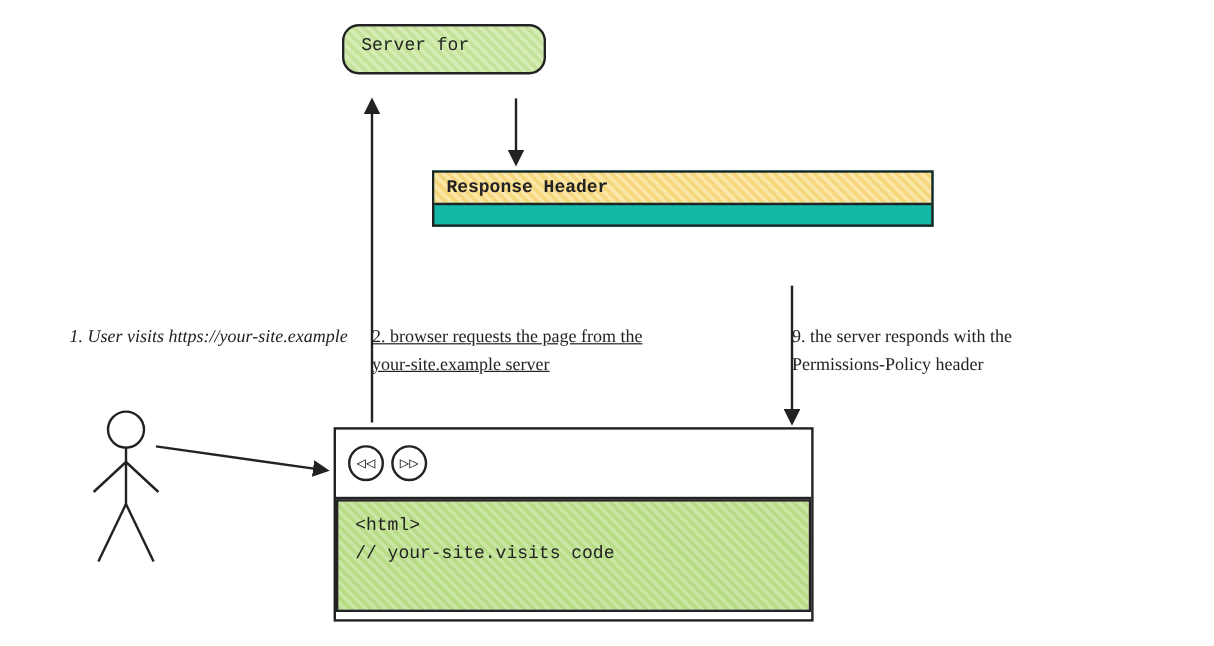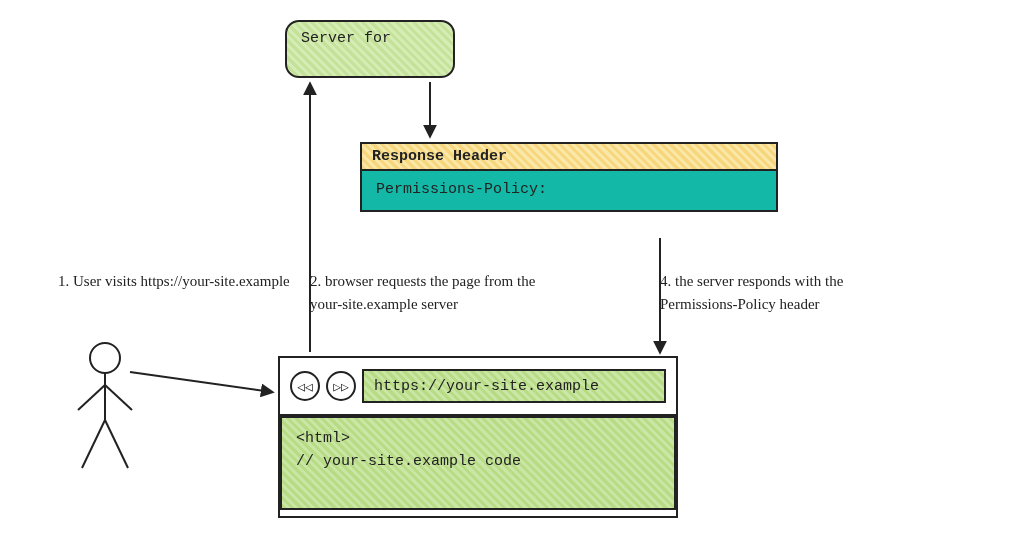--- a/index.html
+++ b/index.html
@@ -18,21 +18,21 @@
     font-size: 15px;
   }
   .box {
     position: absolute;
     border: 2px solid #222;
     background: #14b8a6;
     box-sizing: border-box;
   }
   .server-box {
     left: 285px; top: 20px;
-    width: 170px; height: 58px;
+    width: 170px; height: 42px;
     border-radius: 14px;
     padding: 8px 14px;
     background: repeating-linear-gradient(45deg, #c4e29a 0 3px, #d5ecb5 3px 6px);
   }
   .resp-box {
     left: 360px; top: 142px;
     width: 418px;
     border: 2px solid #222;
   }
   .resp-head {
@@ -86,22 +86,22 @@
     height: 70px;
     background: repeating-linear-gradient(45deg, #b8dc86 0 3px, #cae6a4 3px 6px);
     padding: 10px 14px;
     line-height: 1.5;
   }
   .caption {
     position: absolute;
     line-height: 1.5;
     max-width: 260px;
   }
-  .cap1 { left: 58px; top: 270px; }
-  .cap2 { left: 310px; top: 270px; width: 290px; }
+  .cap1 { left: 58px; top: 270px; font-style: italic; }
+  .cap2 { left: 310px; top: 270px; width: 290px; text-decoration: underline; }
   .cap3 { left: 660px; top: 270px; width: 280px; }
   .stick {
     position: absolute;
     left: 70px; top: 340px;
     width: 70px; height: 130px;
   }
   
   svg.arrows {
     position: absolute;
     left: 0; top: 0;
@@ -112,40 +112,36 @@
 </head>
 <body>
 
 <div class="box server-box">
   <div class="mono">Server for</div>
 </div>
 
 <div class="box resp-box">
   <div class="resp-head mono">Response Header</div>
   <div class="resp-body mono">
-    <div>Permissions-Policy:</div>
   </div>
 </div>
 
 <div class="caption cap1">1. User visits https://your-site.example</div>
 <div class="caption cap2">2. browser requests the page from the your-site.example server</div>
-<div class="caption cap3">4. the server responds with the Permissions-Policy header</div>
+<div class="caption cap3">9. the server responds with the Permissions-Policy header</div>
 
 <div class="box browser">
   <div class="navbar">
     <span class="navbtn">◁◁</span>
     <span class="navbtn">▷▷</span>
-    <div class="urlbar mono">
-      <span>https://your-site.example</span>
-    </div>
   </div>
   <div class="content-area">
     <div class="code-box mono">
       <div>&lt;html&gt;</div>
-      <div>// your-site.example code</div>
+      <div>// your-site.visits code</div>
     </div>
   </div>
 </div>
 
 <svg class="stick" viewBox="0 0 70 130">
   <circle cx="35" cy="18" r="15" stroke="#222" stroke-width="2" fill="none"></circle>
   <line x1="35" y1="33" x2="35" y2="80" stroke="#222" stroke-width="2"></line>
   <line x1="35" y1="45" x2="8" y2="70" stroke="#222" stroke-width="2"></line>
   <line x1="35" y1="45" x2="62" y2="70" stroke="#222" stroke-width="2"></line>
   <line x1="35" y1="80" x2="12" y2="128" stroke="#222" stroke-width="2"></line>

